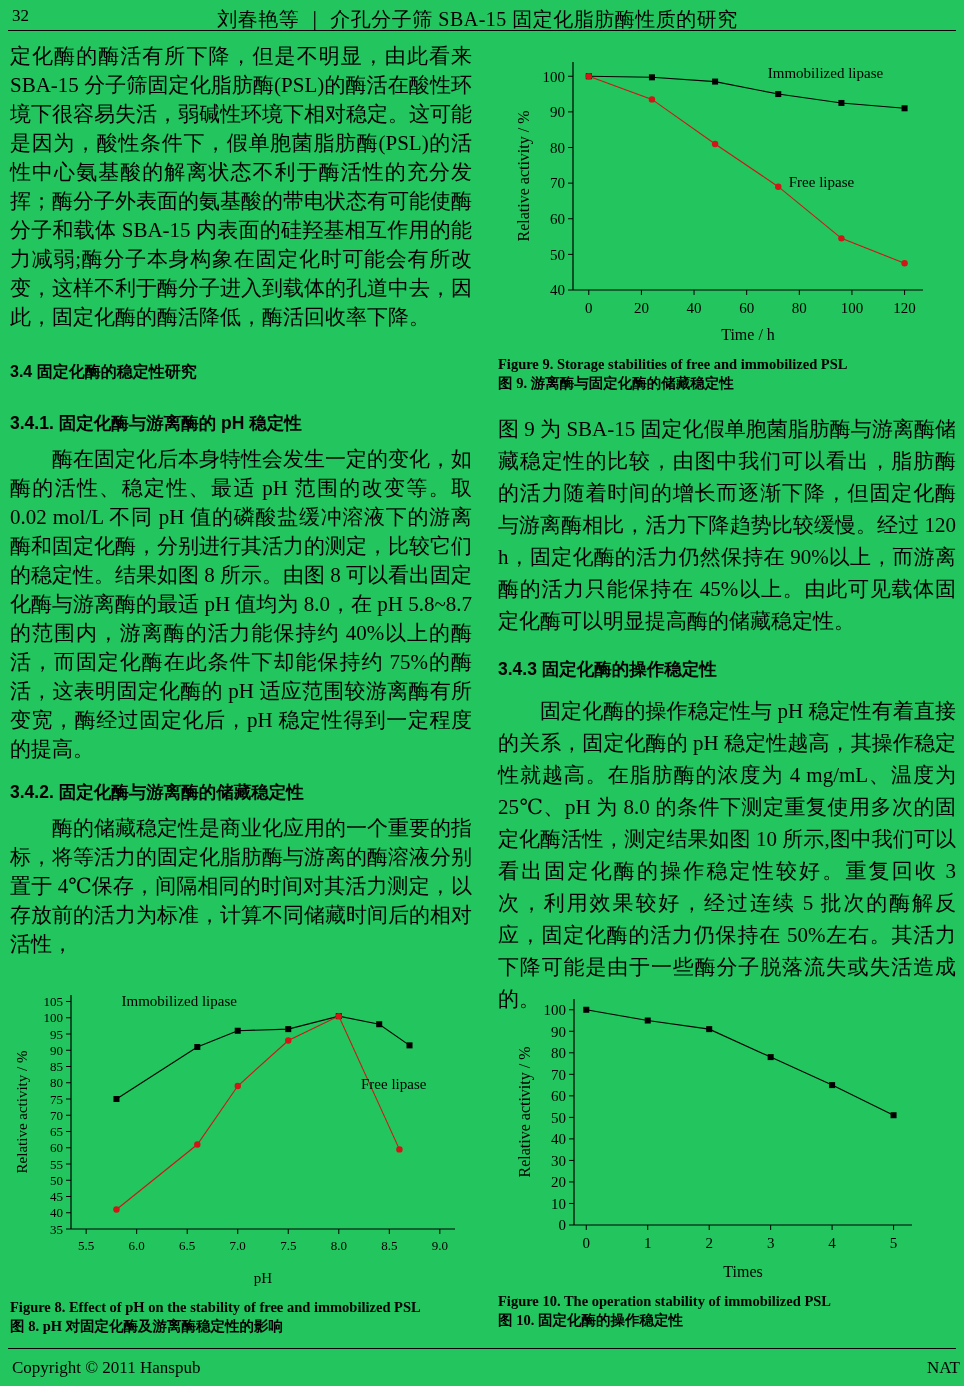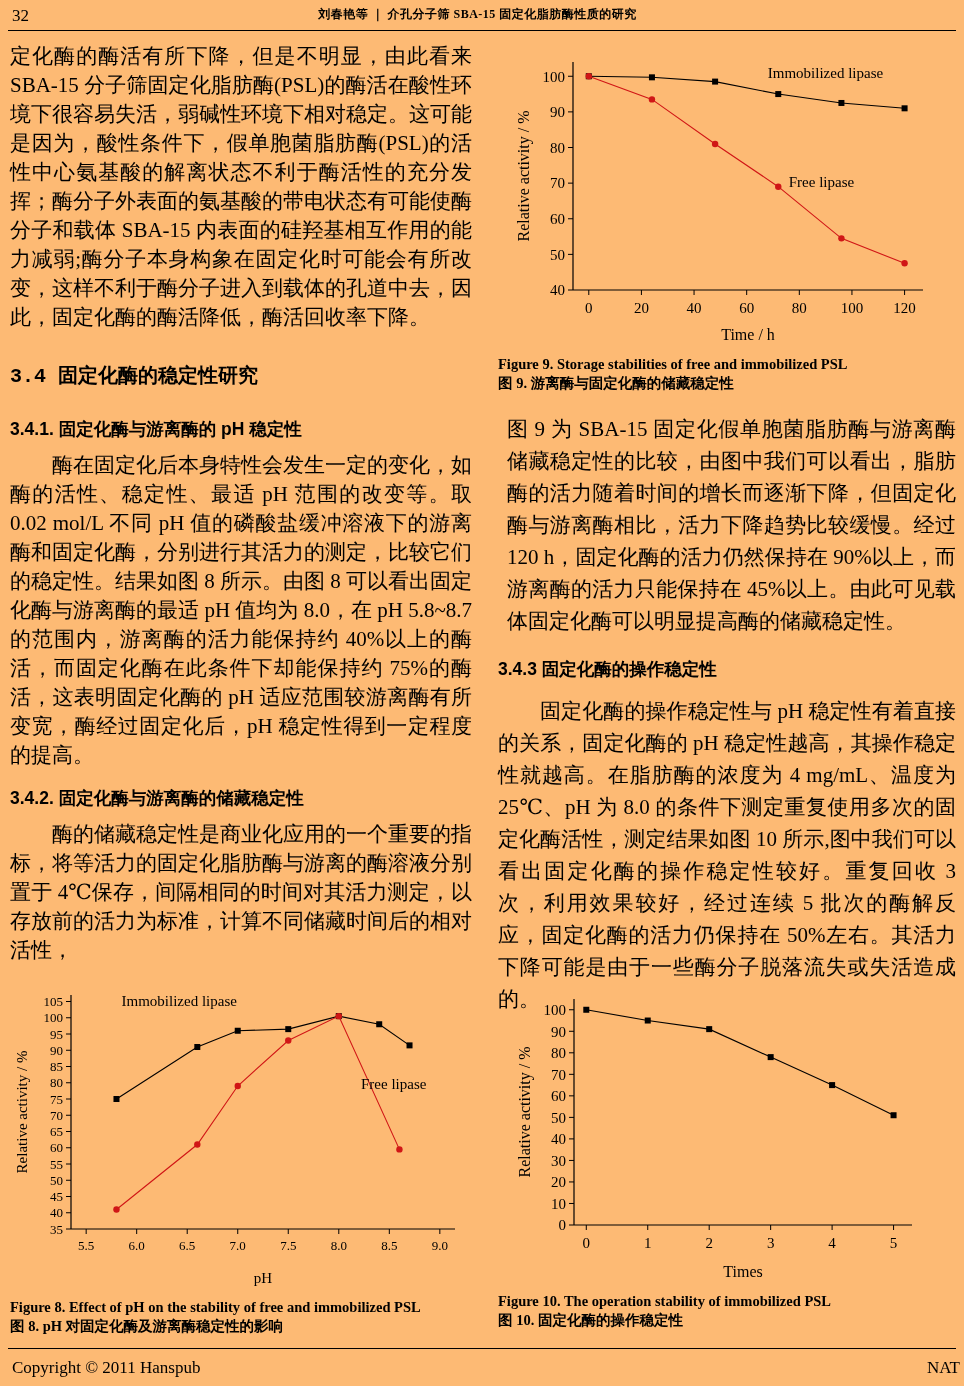--- a/index.html
+++ b/index.html
@@ -1,40 +1,40 @@
 <!DOCTYPE html>
 <html><head>
 <meta charset="utf-8">
 <style>
   *{margin:0;padding:0;box-sizing:border-box;}
   html,body{background:#e9e9e9;}
   .page{
     position:relative;width:964px;height:1386px;margin:0 auto;
-    background:#fdba74;color:#000;
+    background:#22c55e;color:#000;
     font-family:"Liberation Serif","DejaVu Serif",serif;
     overflow:hidden;
   }
   
   .pagenum{position:absolute;left:12px;top:6px;font-size:17px;}
-  .runtitle{position:absolute;left:0;right:9px;top:6px;text-align:center;font-size:12px;letter-spacing:.5px;font-weight:bold;}
+  .runtitle{position:absolute;left:0;right:9px;top:6px;text-align:center;font-size:20px;letter-spacing:.5px;}
   .header-rule{position:absolute;left:8px;right:8px;top:30px;border-top:1.5px solid #000;}
   
   .col{position:absolute;top:42px;}
   .col-left{left:10px;width:462px;}
   .col-right{left:498px;width:458px;}
   p.body{font-size:21px;line-height:29px;text-align:justify;}
   .col-right p.body{line-height:32px;}
   p.indent{text-indent:2em;}
-  h2.sec{font-size:20px;font-weight:bold;margin:30px 0 28px 0;font-family:Liberation Mono, monospace;}
+  h2.sec{font-size:16px;font-weight:bold;margin:30px 0 28px 0;font-family:Liberation Sans, sans-serif;}
   h3.sec{font-size:17.5px;font-weight:bold;margin:16px 0 10px 0;font-family:Liberation Sans, sans-serif;}
   .col-right h3.sec{margin-top:20px;margin-bottom:14px;}
   
   figure{display:block;}
   .fig-top{margin-top:6px;}
-  .fig-top + p.body{margin-top:20px;margin-left:9px;}
+  .fig-top + p.body{margin-top:20px;}
   .fig-abs{position:absolute;left:0;top:945px;width:100%;}
   svg.chart{display:block;margin:0 auto;}
   svg.chart text{font-family:"Liberation Serif","DejaVu Serif",serif;fill:#000;}
   figcaption{text-align:left;font-weight:bold;font-size:14.5px;line-height:19px;margin-top:5px;}
   
   .footer-rule{position:absolute;left:8px;right:8px;top:1348px;border-top:1.5px solid #000;}
   .footer-left{position:absolute;left:12px;top:1358px;font-size:17px;}
   .footer-right{position:absolute;right:4px;top:1358px;font-size:17px;font-weight:normal;}
 </style>
 </head>

